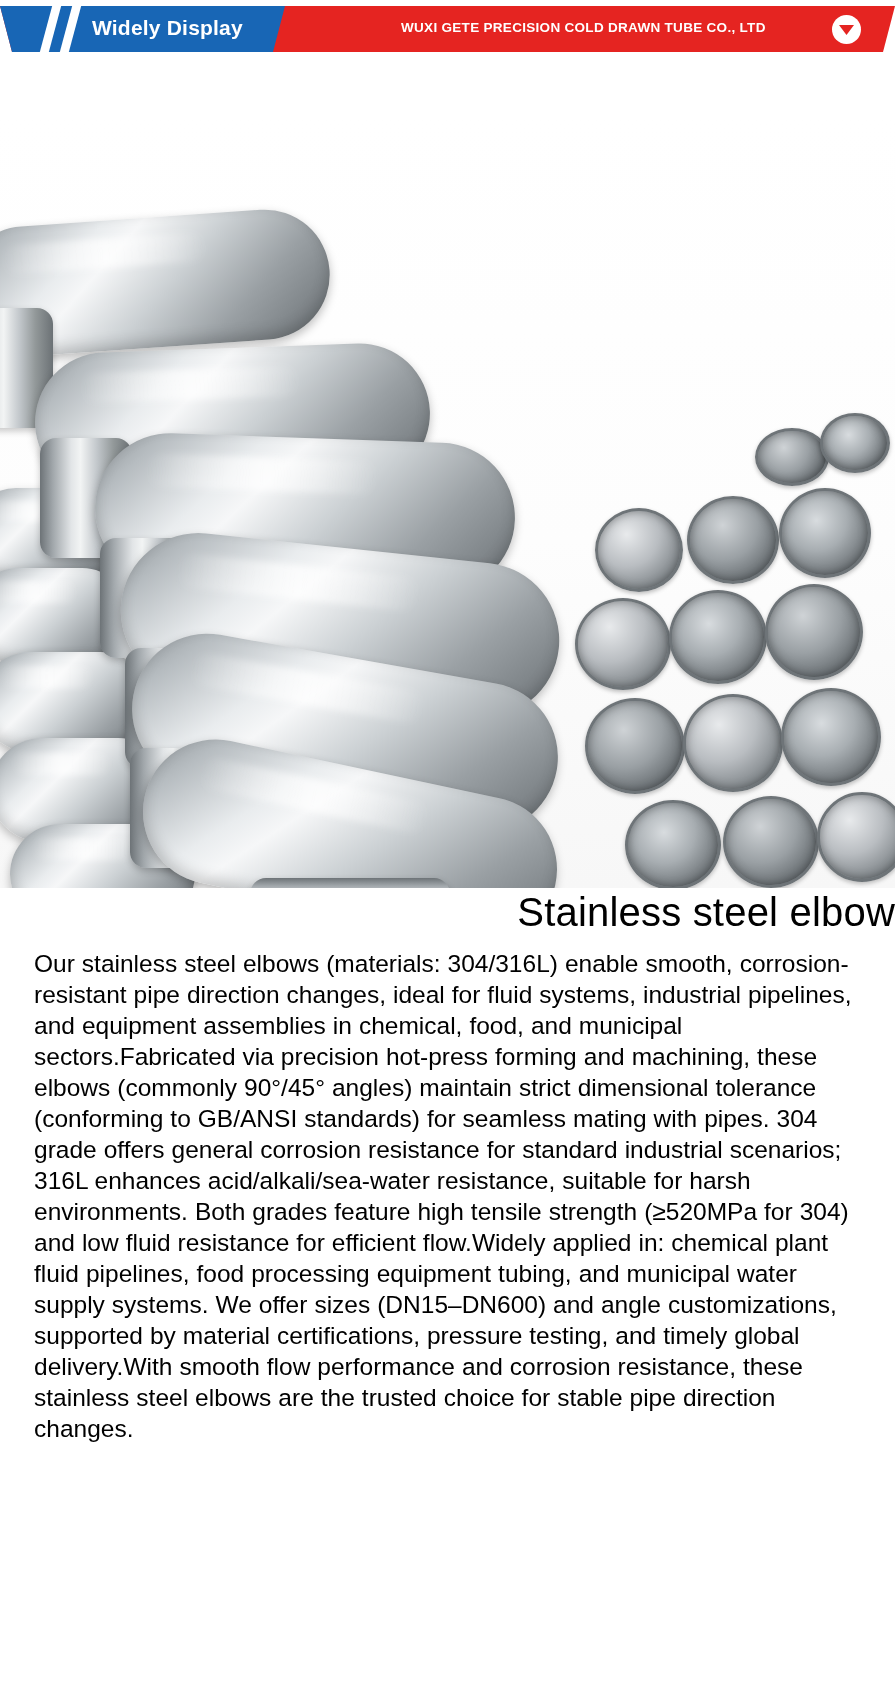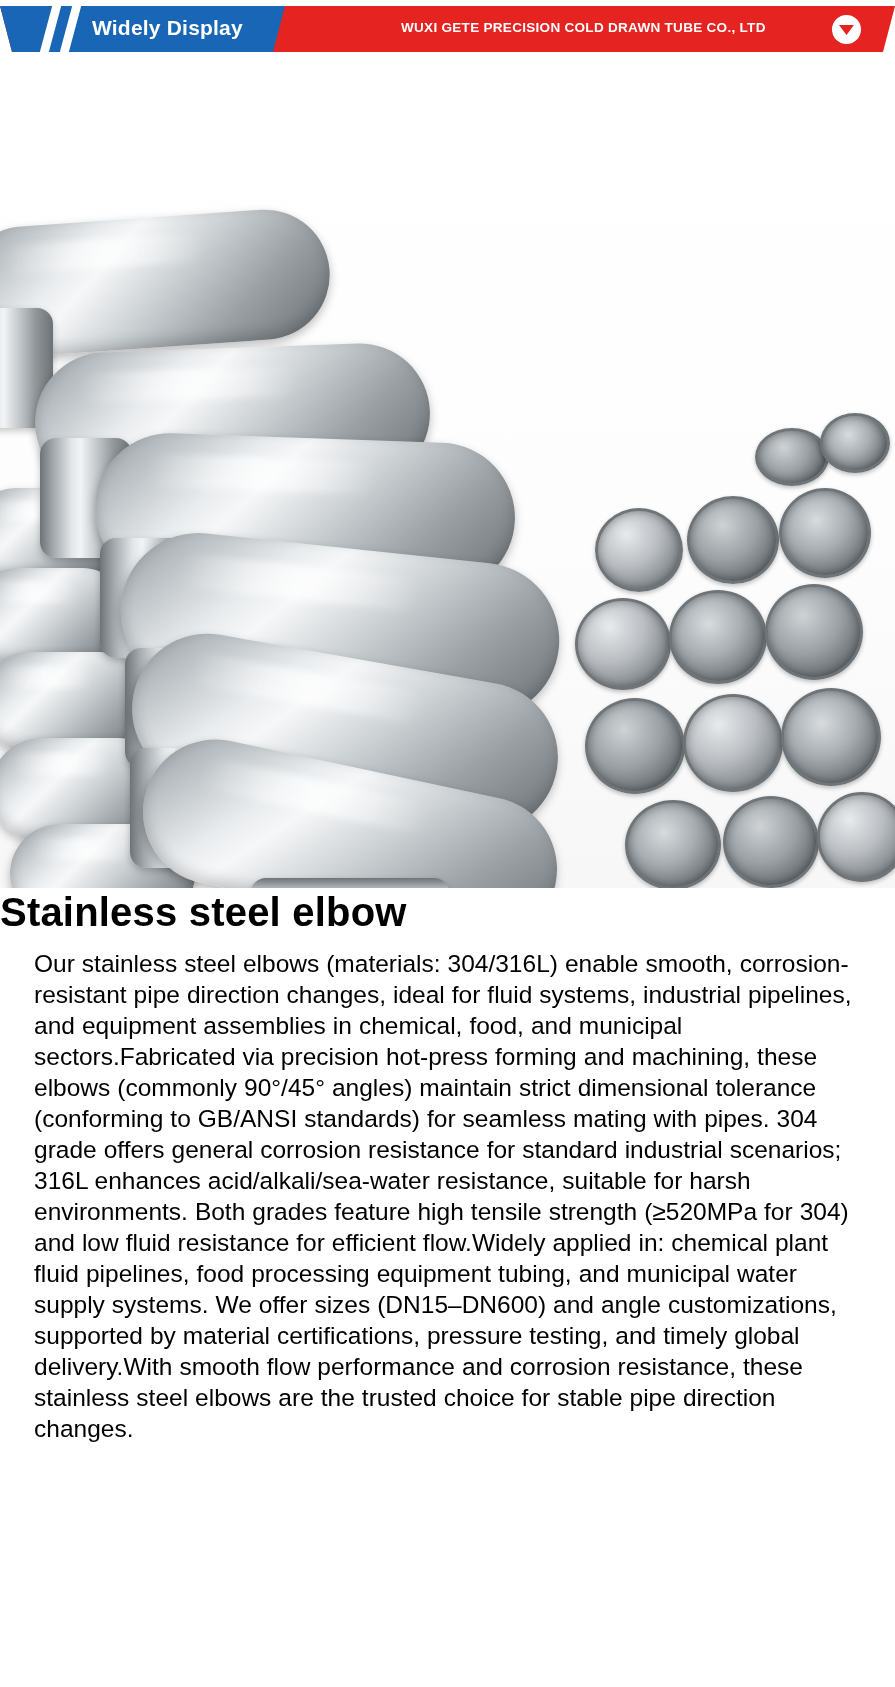--- a/index.html
+++ b/index.html
@@ -147,23 +147,23 @@
     position: absolute;
     border-radius: 16px;
     background:
       linear-gradient(90deg, #6d7377 0%, #a1a7ab 14%, #e2e5e7 34%, #f2f4f4 44%, #c2c7cb 62%, #929899 80%, #6b7175 100%);
     box-shadow: 0 3px 7px rgba(0,0,0,0.22);
   }
 
   
   .product-title {
     width: 895px;
-    text-align: left;
+    text-align: right;
     font-size: 40px;
-    font-weight: bold;
+    font-weight: normal;
     color: #000000;
     margin-top: 2px;
     letter-spacing: 0.2px;
   }
   .product-desc {
     width: 895px;
     padding: 14px 22px 0 34px;
     font-size: 24.5px;
     line-height: 1.265;
     color: #000000;

